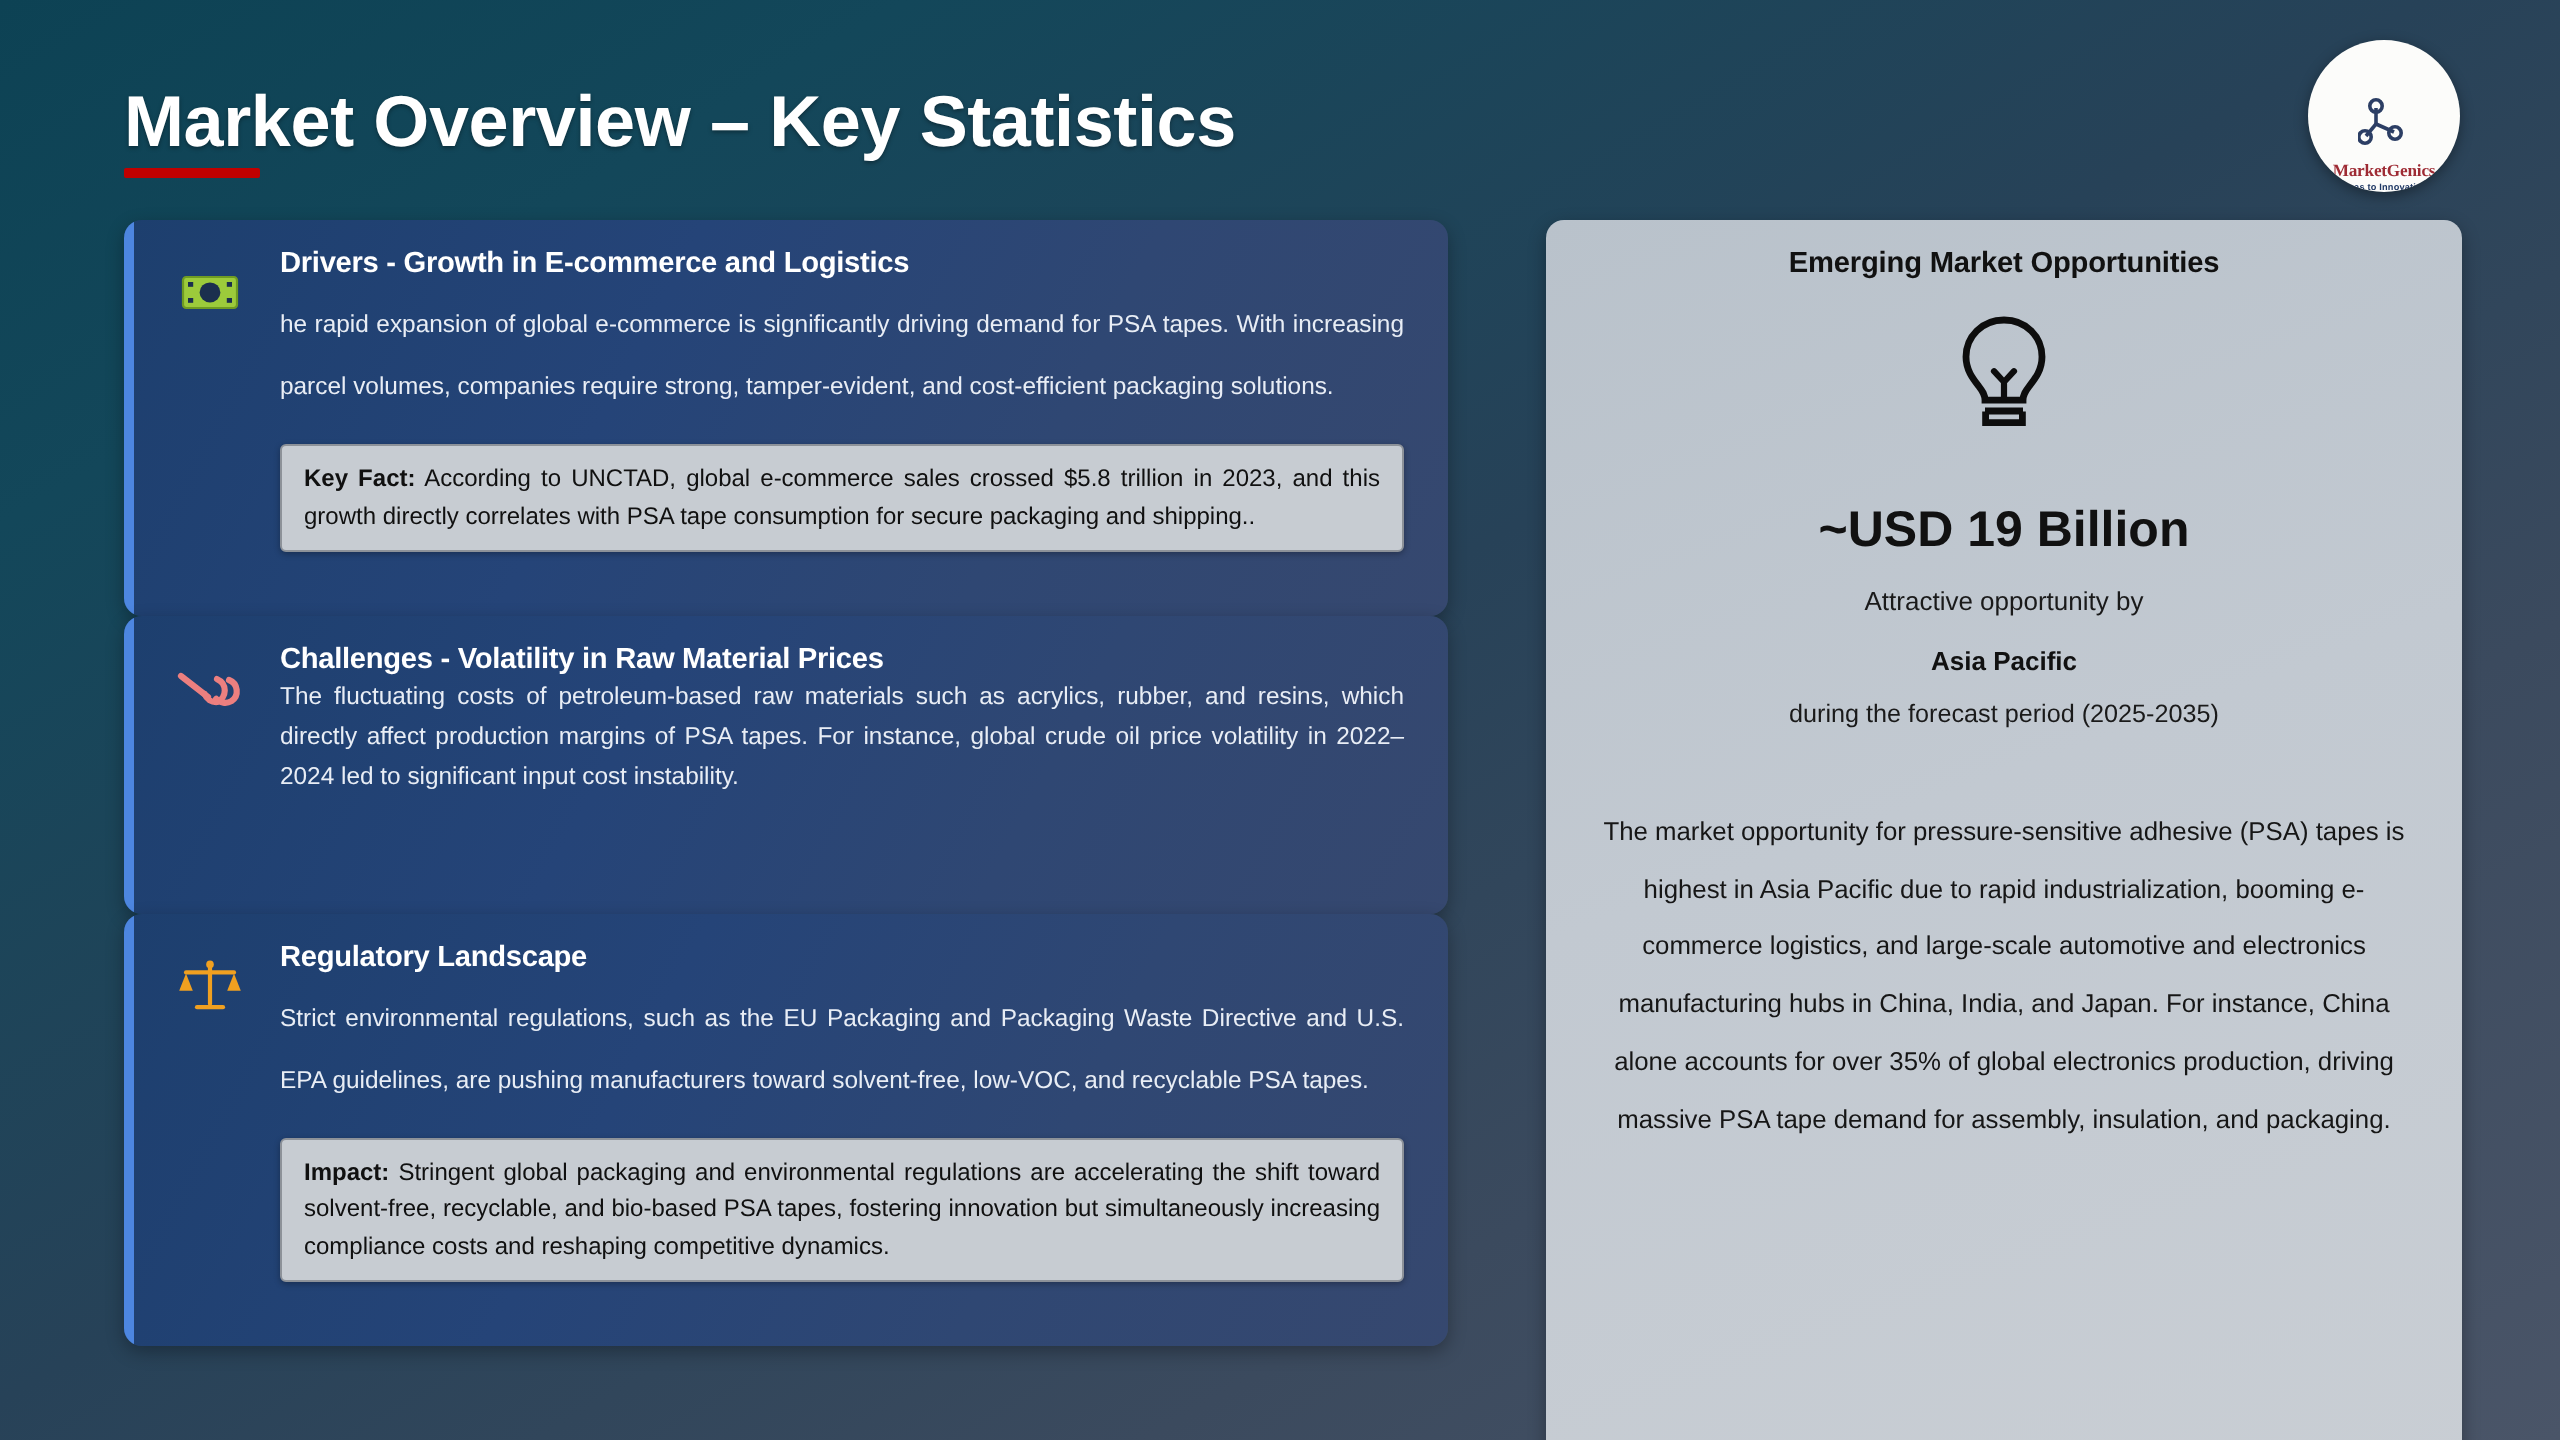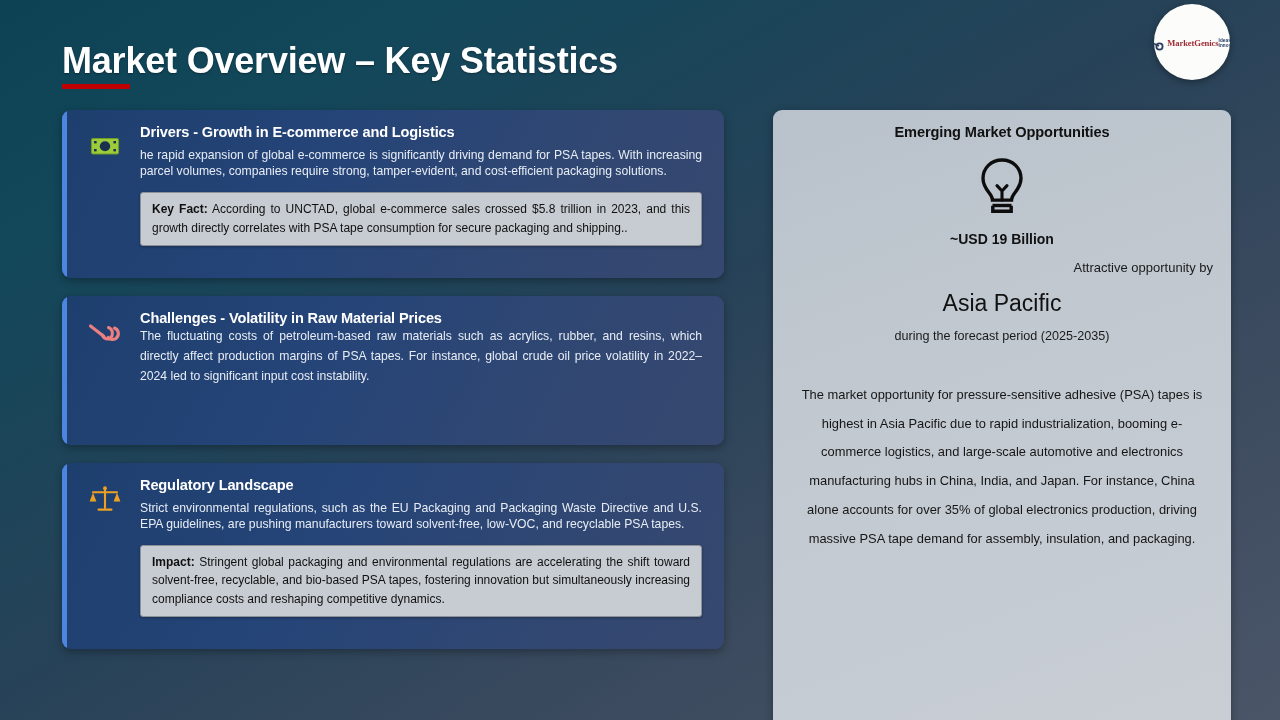--- a/index.html
+++ b/index.html
@@ -36,30 +36,30 @@
     width: 68px;
     height: 5px;
     background: #c00000;
     border-radius: 1px;
   }
 
   
   .logo {
     position: absolute;
     right: 50px;
-    top: 4px;
+    top: 20px;
     width: 76px;
     height: 76px;
     border-radius: 50%;
     background: #fcfcfa;
     box-shadow: 0 2px 7px rgba(0,0,0,.38);
     display: flex;
-    flex-direction: row;
+    flex-direction: column;
     align-items: center;
-    justify-content: center;
+    justify-content: flex-end;
     overflow: hidden;
   }
   .logo-mark { margin-top: 2px; }
   .logo-name {
     font-size: 8.6px;
     font-weight: bold;
     color: #9e2b34;
     letter-spacing: -0.1px;
     margin-top: 2px;
     font-family: "Liberation Serif", serif;
@@ -78,21 +78,20 @@
     left: 62px;
     top: 110px;
     width: 662px;
   }
   .card {
     position: relative;
     background: linear-gradient(118deg, #1d3f6e 0%, #254478 38%, #2f4773 68%, #36486f 100%);
     border-radius: 9px;
     box-shadow: 0 3px 9px rgba(0,0,0,.30);
     padding: 14px 22px 32px 78px;
-    margin-bottom: 18px;
     overflow: hidden;
   }
   .card::before {
     content: "";
     position: absolute;
     left: 0; top: 0; bottom: 0;
     width: 5px;
     background: #4d86e0;
     border-radius: 9px 0 0 9px;
   }
@@ -108,21 +107,21 @@
   }
   .card-title {
     font-size: 14.6px;
     font-weight: bold;
     color: #ffffff;
     letter-spacing: -0.15px;
     margin-bottom: 7px;
   }
   .card-body {
     font-size: 12.2px;
-    line-height: 16px;
+    line-height: 31px;
     color: #e8edf5;
     text-align: justify;
     text-align-last: left;
     font-weight: 300;
   }
 
   
   .card.compact { padding-bottom: 58px; }
   .card.compact .card-title { margin-bottom: 1px; }
   .card.compact .card-body { line-height: 19.8px; }
@@ -161,36 +160,35 @@
     font-weight: bold;
     color: #111111;
     letter-spacing: -0.1px;
   }
   .bulb-wrap {
     margin: 17px 0 0 0;
     display: flex;
     justify-content: center;
   }
   .rp-value {
-    margin-top: 12px;
-    font-size: 14px;
+    margin-top: 32px;
+    font-size: 25px;
     font-weight: bold;
     color: #111111;
   }
   .rp-sub {
     margin-top: 13px;
     font-size: 13px;
     color: #1a1a1a;
     font-weight: 300;
-    text-align: right;
   }
   .rp-region {
     margin-top: 15px;
-    font-size: 23px;
-    font-weight: normal;
+    font-size: 13px;
+    font-weight: bold;
     color: #111111;
   }
   .rp-period {
     margin-top: 12px;
     font-size: 12.6px;
     color: #1a1a1a;
     font-weight: 300;
   }
   .rp-para {
     margin-top: 38px;

